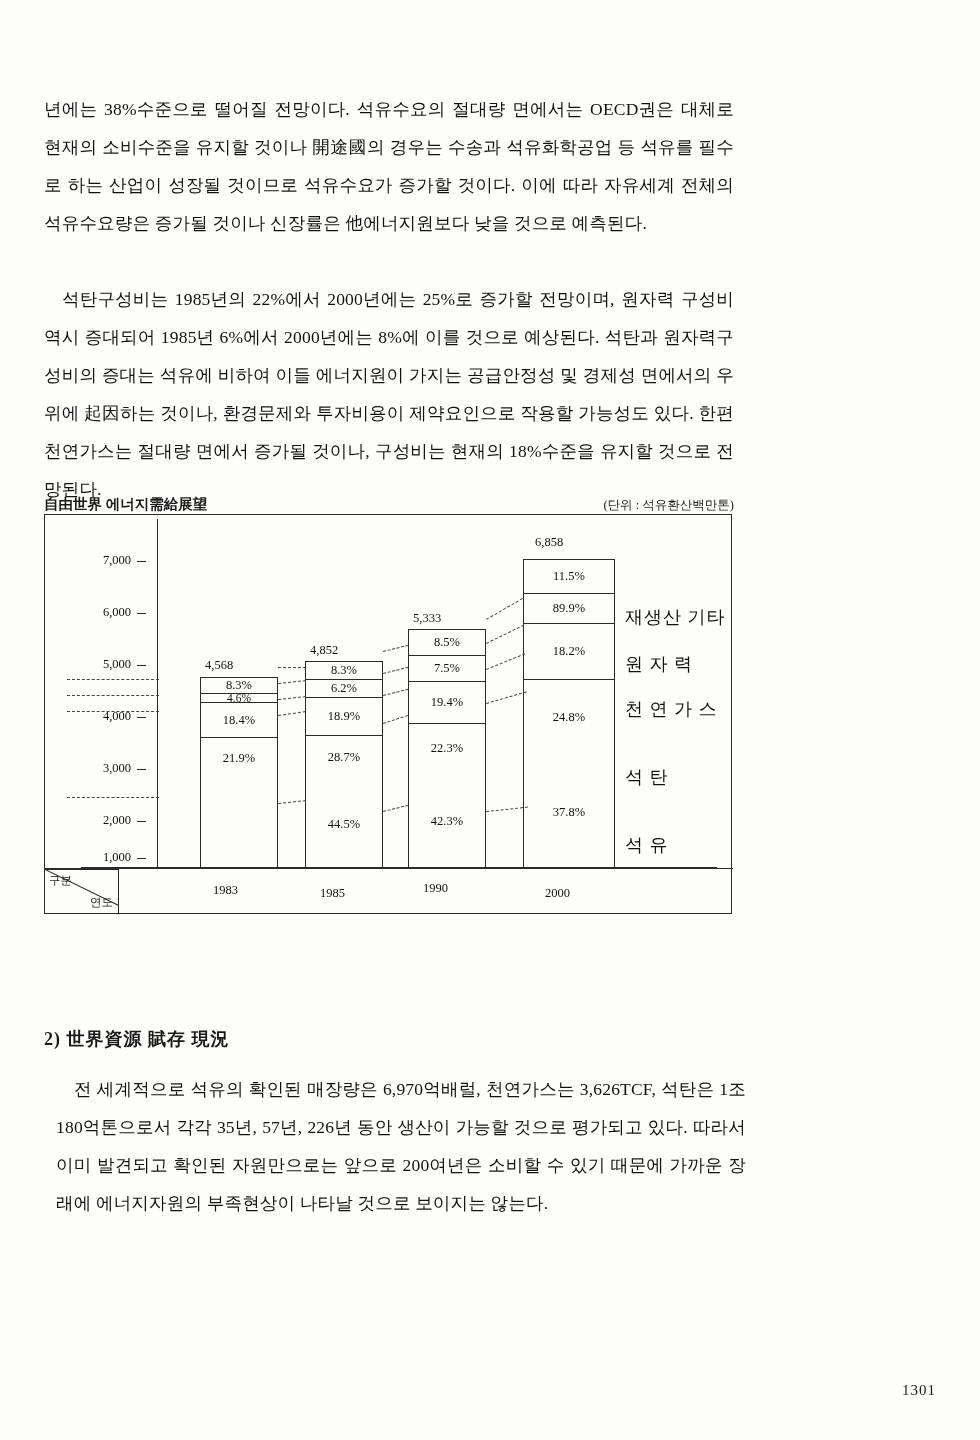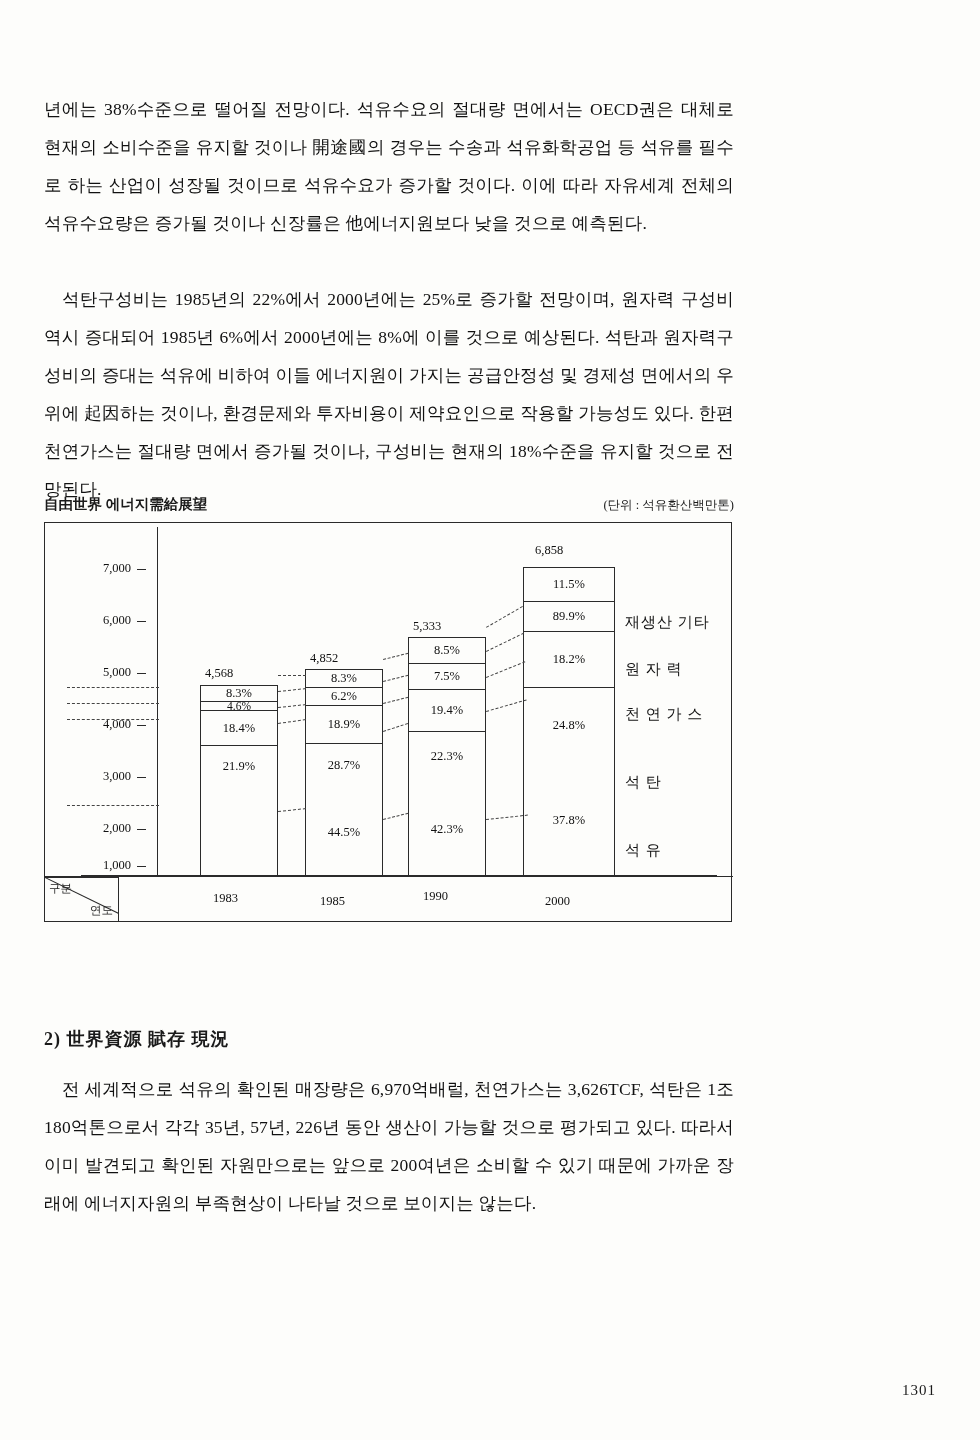--- a/index.html
+++ b/index.html
@@ -42,21 +42,20 @@
     left: 44px;
     top: 495px;
     width: 690px;
   }
   .fig-head {
     display: flex;
     justify-content: space-between;
     align-items: flex-end;
     font-size: 14.5px;
     font-weight: bold;
-    margin-bottom: 8px;
   }
   .fig-unit {
     font-size: 12.5px;
     font-weight: normal;
   }
   .chart-box {
     position: relative;
     width: 688px;
     height: 400px;
     border: 1.6px solid #2a2a2a;
@@ -120,21 +119,21 @@
     color: #111;
   }
   .connector {
     position: absolute;
     border-top: 1.2px dashed #444;
     transform-origin: 0 0;
     height: 0;
   }
   .legend-item {
     position: absolute;
-    font-size: 15px;
+    font-size: 18px;
     white-space: nowrap;
     color: #111;
     letter-spacing: 1px;
   }
   .xaxis-label {
     position: absolute;
     font-size: 12.5px;
     color: #111;
   }
   .corner-box {
@@ -171,21 +170,21 @@
 
   
   .section-head {
     position: absolute;
     left: 44px;
     top: 1012px;
     font-size: 18px;
     font-weight: bold;
     letter-spacing: 1px;
   }
-  .para-3 { top: 1052px; }
+  .para-3 { top: 1052px; margin-left: 12px; }
   .para-4 { top: 1242px; }
   .page-num {
     position: absolute;
     right: 44px;
     top: 1382px;
     font-size: 15px;
     letter-spacing: 1px;
   }
 </style>
 </head>

